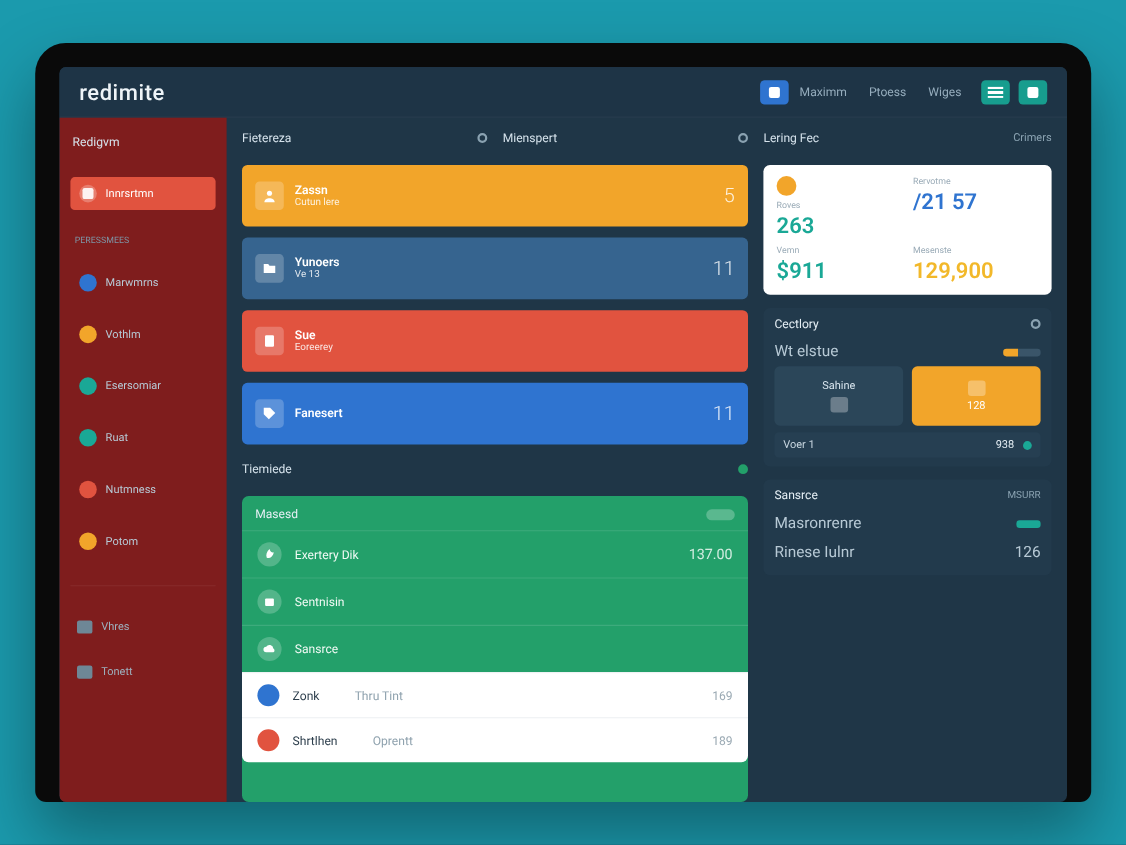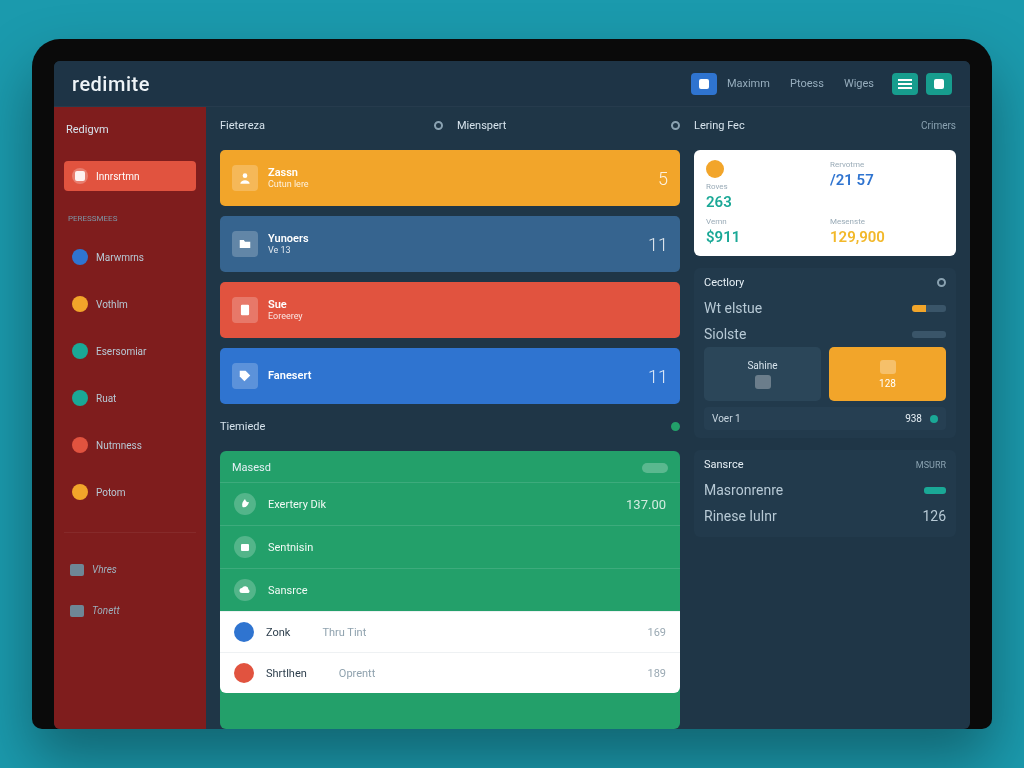--- a/index.html
+++ b/index.html
@@ -16,21 +16,21 @@
   .icon-burger { width:14px; height:10px; background:linear-gradient(#fff 0 2px,transparent 2px 4px,#fff 4px 6px,transparent 6px 8px,#fff 8px 10px); }
   .icon-sq { width:10px; height:10px; background:#fff; border-radius:2px; }
   .body { flex:1; display:flex; min-height:0; }
   .sidebar { width:152px; background:#7f1d1d; padding:12px 10px; display:flex; flex-direction:column; gap:17px; overflow:hidden; }
   .side-title { font-size:11px; color:#d6e3ec; margin:4px 2px 8px; }
   .side-item { display:flex; align-items:center; gap:8px; padding:7px 8px; border-radius:4px; cursor:pointer; font-size:10px; color:#b7c9d5; }
   .side-item.active { background:#e1533f; color:#fff; }
   .side-item .dot { width:16px; height:16px; border-radius:50%; flex-shrink:0; display:flex; align-items:center; justify-content:center; }
   .side-item .ic { width:10px; height:10px; border-radius:2px; background:currentColor; opacity:.9; }
   .side-sep { height:1px; background:rgba(255,255,255,.06); margin:8px 0; }
-  .side-foot { display:flex; align-items:flex-start; gap:8px; padding:6px 6px; font-size:10px; color:#9db0bd; cursor:pointer;font-style:italic; }
+  .side-foot { display:flex; align-items:center; gap:8px; padding:6px 6px; font-size:10px; color:#9db0bd; cursor:pointer; }
   .side-foot .gl { width:14px; height:12px; background:#6e8796; border-radius:2px; }
   .main { flex:1; padding:12px 14px 0 14px; display:flex; gap:14px; min-height:0; }
   .colL { flex:1.35; display:flex; flex-direction:column; gap:12px; min-height:0; }
   .colR { width:262px; display:flex; flex-direction:column; gap:12px; min-height:0; }
   .secthead { display:flex; align-items:center; font-size:11px; color:#d6e3ec; margin-bottom:6px; }
   .secthead .o { width:9px; height:9px; border:2px solid #8aa2b1; border-radius:50%; margin-left:auto; }
   .tilegrid { display:grid; grid-template-columns:1fr; gap:10px; }
   .tile { height:56px; border-radius:5px; display:flex; align-items:center; padding:0 12px; gap:10px; cursor:pointer; color:#fff; }
   .tile.orange{background:#f2a52a;} .tile.red{background:#e1533f;} .tile.blue{background:#2f74d0;} .tile.blue2{background:#36648f;}
   .tile .ticon{width:26px;height:26px;border-radius:4px;background:rgba(255,255,255,.22);display:flex;align-items:center;justify-content:center;}
@@ -45,21 +45,21 @@
   .green .row { display:flex; align-items:center; padding:10px 14px; gap:12px; border-top:1px solid rgba(255,255,255,.12); color:#f1faf5; font-size:11px; cursor:pointer;}
   .green .row .ri{width:22px;height:22px;border-radius:50%;background:rgba(255,255,255,.22);display:flex;align-items:center;justify-content:center;}
   .green .row .rv{margin-left:auto;font-size:13px;opacity:.85;}
   .whitelist{background:#fff;border-radius:0 0 6px 6px;}
   .wrow{display:flex;align-items:center;padding:10px 14px;gap:12px;color:#2d3e4c;font-size:11px;border-top:1px solid #eef1f3;cursor:pointer;}
   .wrow .wi{width:20px;height:20px;border-radius:50%;}
   .wrow .wv{margin-left:auto;color:#9aa9b3;}
   .statcard{background:#fff;border-radius:6px;padding:10px 12px;display:grid;grid-template-columns:1fr 1fr;gap:6px 10px;}
   .stat{display:flex;flex-direction:column;gap:2px;}
   .stat .lab{font-size:8px;color:#9aabb7;}
-  .stat .big{font-size:15px;font-weight:600;}
+  .stat .big{font-size:20px;font-weight:600;}
   .stat .big.teal{color:#1aa896;} .stat .big.yellow{color:#f2b82a;} .stat .big.blue{color:#2f74d0;}
   .stat .i{width:18px;height:18px;border-radius:50%;margin-bottom:2px;}
   .rcard{background:#223a4c;border-radius:6px;padding:8px 10px;}
   .rcard .rh{font-size:11px;color:#e6eff5;display:flex;align-items:center;margin-bottom:6px;}
   .rcard .rh .o{width:9px;height:9px;border:2px solid #8aa2b1;border-radius:50%;margin-left:auto;}
   .rline{display:flex;align-items:center;font-size:14px;color:#b7c9d5;padding:5px 0;gap:8px;}
   .rline .bar{margin-left:auto;width:34px;height:7px;border-radius:3px;background:#3a5569;}
   .split{display:flex;gap:8px;}
   .split .box{flex:1;background:#2b4659;border-radius:5px;height:54px;display:flex;flex-direction:column;align-items:center;justify-content:center;gap:4px;font-size:10px;color:#d6e3ec;cursor:pointer;}
   .split .box.y{background:#f2a52a;color:#fff;}
@@ -286,24 +286,20 @@
 
           <div class="rcard">
             <div class="rh">
                 <span>Cectlory</span>
                 <span class="o"></span>
               </div>
             <div class="rline">
                 <span>Wt elstue</span>
                 <span class="bar" style="background:linear-gradient(90deg,#f2a52a 40%,#3a5569 40%)"></span>
               </div>
-            <div class="rline">
-                <span>Siolste</span>
-                <span class="bar"></span>
-              </div>
             <div class="split">
               <div class="box">
                   <span>Sahine</span>
                   <div class="sq"></div>
                 </div>
               <div class="box y">
                   <div class="sq"></div>
                   <span>128</span>
                 </div>
             </div>

